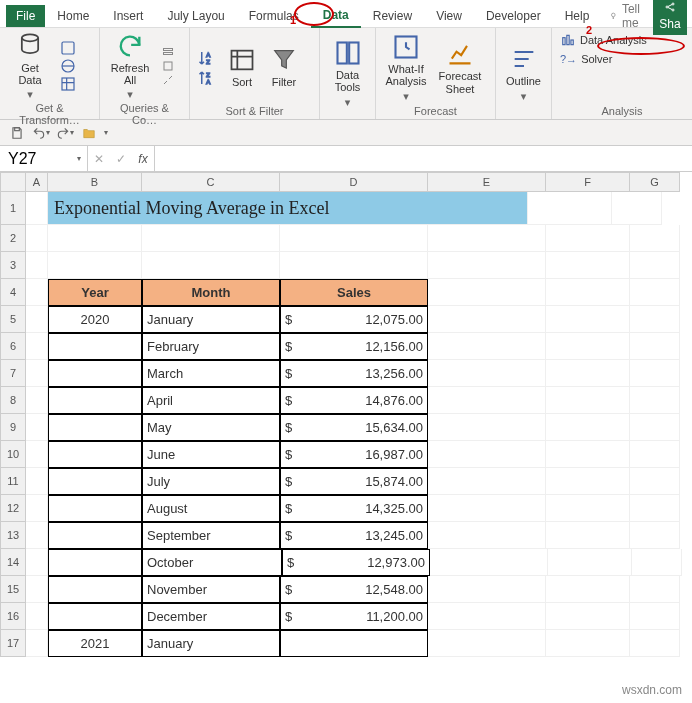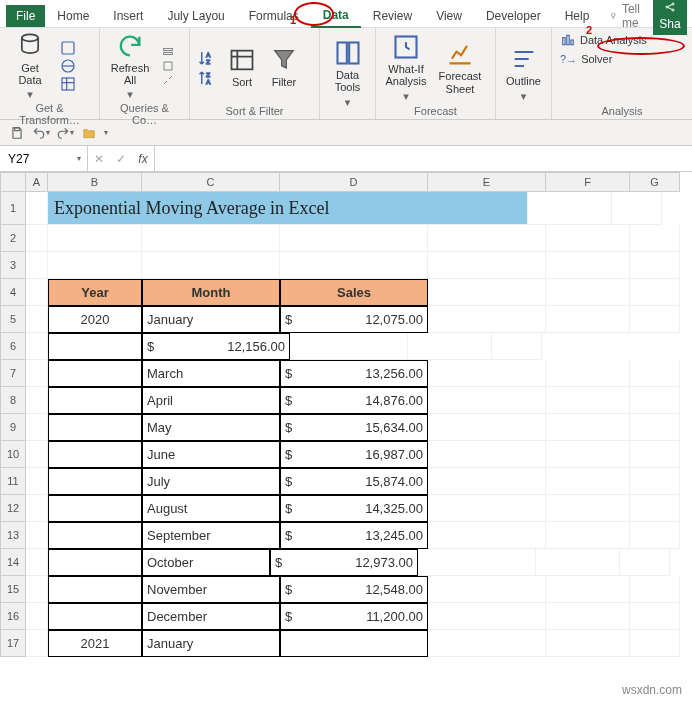--- a/index.html
+++ b/index.html
@@ -77,21 +77,21 @@
   
   .qat {
     height:26px; background:#f3f2f1; border-bottom:1px solid #ccc; display:flex; align-items:center; gap:6px; padding:0 8px;
   }
   .qat .qbtn { width:18px; height:18px; display:flex; align-items:center; justify-content:center; cursor:pointer; color:#666;}
   
   .fxbar { height:26px; display:flex; align-items:stretch; border-bottom:1px solid #ccc;}
   .namebox {
     width:88px; border-right:1px solid #ccc; display:flex; align-items:center; padding:0 6px; justify-content:space-between;
   }
-  .namebox input {border:none; width:54px; font-size:12px; outline:none;}
+  .namebox input {border:none; width:54px; font-size:16px; outline:none;}
   .fx-controls { display:flex; align-items:center; border-right:1px solid #ccc;}
   .fx-controls span { width:22px; text-align:center; color:#aaa;}
   .formula { flex:1; padding:0 6px; display:flex; align-items:center;}
   
   .sheet { position:relative; }
   .col-headers { display:flex; height:20px;}
   .corner { width:26px; border:1px solid #ccc; background:#f0f0f0;}
   .ch { border:1px solid #ccc; border-left:none; background:#f0f0f0; display:flex; align-items:center; justify-content:center; font-size:11px; color:#555;}
   .cA{width:22px}.cB{width:94px}.cC{width:138px}.cD{width:148px}.cE{width:118px}.cF{width:84px}.cG{width:50px}
   .rows { }
@@ -411,20 +411,21 @@
           <span>12,075.00</span>
         </div>
         <div class="cell " style="width: 118px;"></div>
         <div class="cell " style="width: 84px;"></div>
         <div class="cell " style="width: 50px;"></div>
       </div>
       <div class="row">
         <div class="rh">6</div>
         <div class="cell " style="width: 22px;"></div>
         <div class="cell tb center" style="width: 94px;"></div>
+        <div class="cell tb" style="width: 138px;">February</div>
         <div class="cell tb dollar" style="width: 148px;">
           <span>$</span>
           <span>12,156.00</span>
         </div>
         <div class="cell " style="width: 118px;"></div>
         <div class="cell " style="width: 84px;"></div>
         <div class="cell " style="width: 50px;"></div>
       </div>
       <div class="row">
         <div class="rh">7</div>
@@ -514,21 +515,21 @@
           <span>13,245.00</span>
         </div>
         <div class="cell " style="width: 118px;"></div>
         <div class="cell " style="width: 84px;"></div>
         <div class="cell " style="width: 50px;"></div>
       </div>
       <div class="row">
         <div class="rh">14</div>
         <div class="cell " style="width: 22px;"></div>
         <div class="cell tb center" style="width: 94px;"></div>
-        <div class="cell tb" style="width: 128px;">October</div>
+        <div class="cell tb" style="width: 140px;">October</div>
         <div class="cell tb dollar" style="width: 148px;">
           <span>$</span>
           <span>12,973.00</span>
         </div>
         <div class="cell " style="width: 118px;"></div>
         <div class="cell " style="width: 84px;"></div>
         <div class="cell " style="width: 50px;"></div>
       </div>
       <div class="row">
         <div class="rh">15</div>

